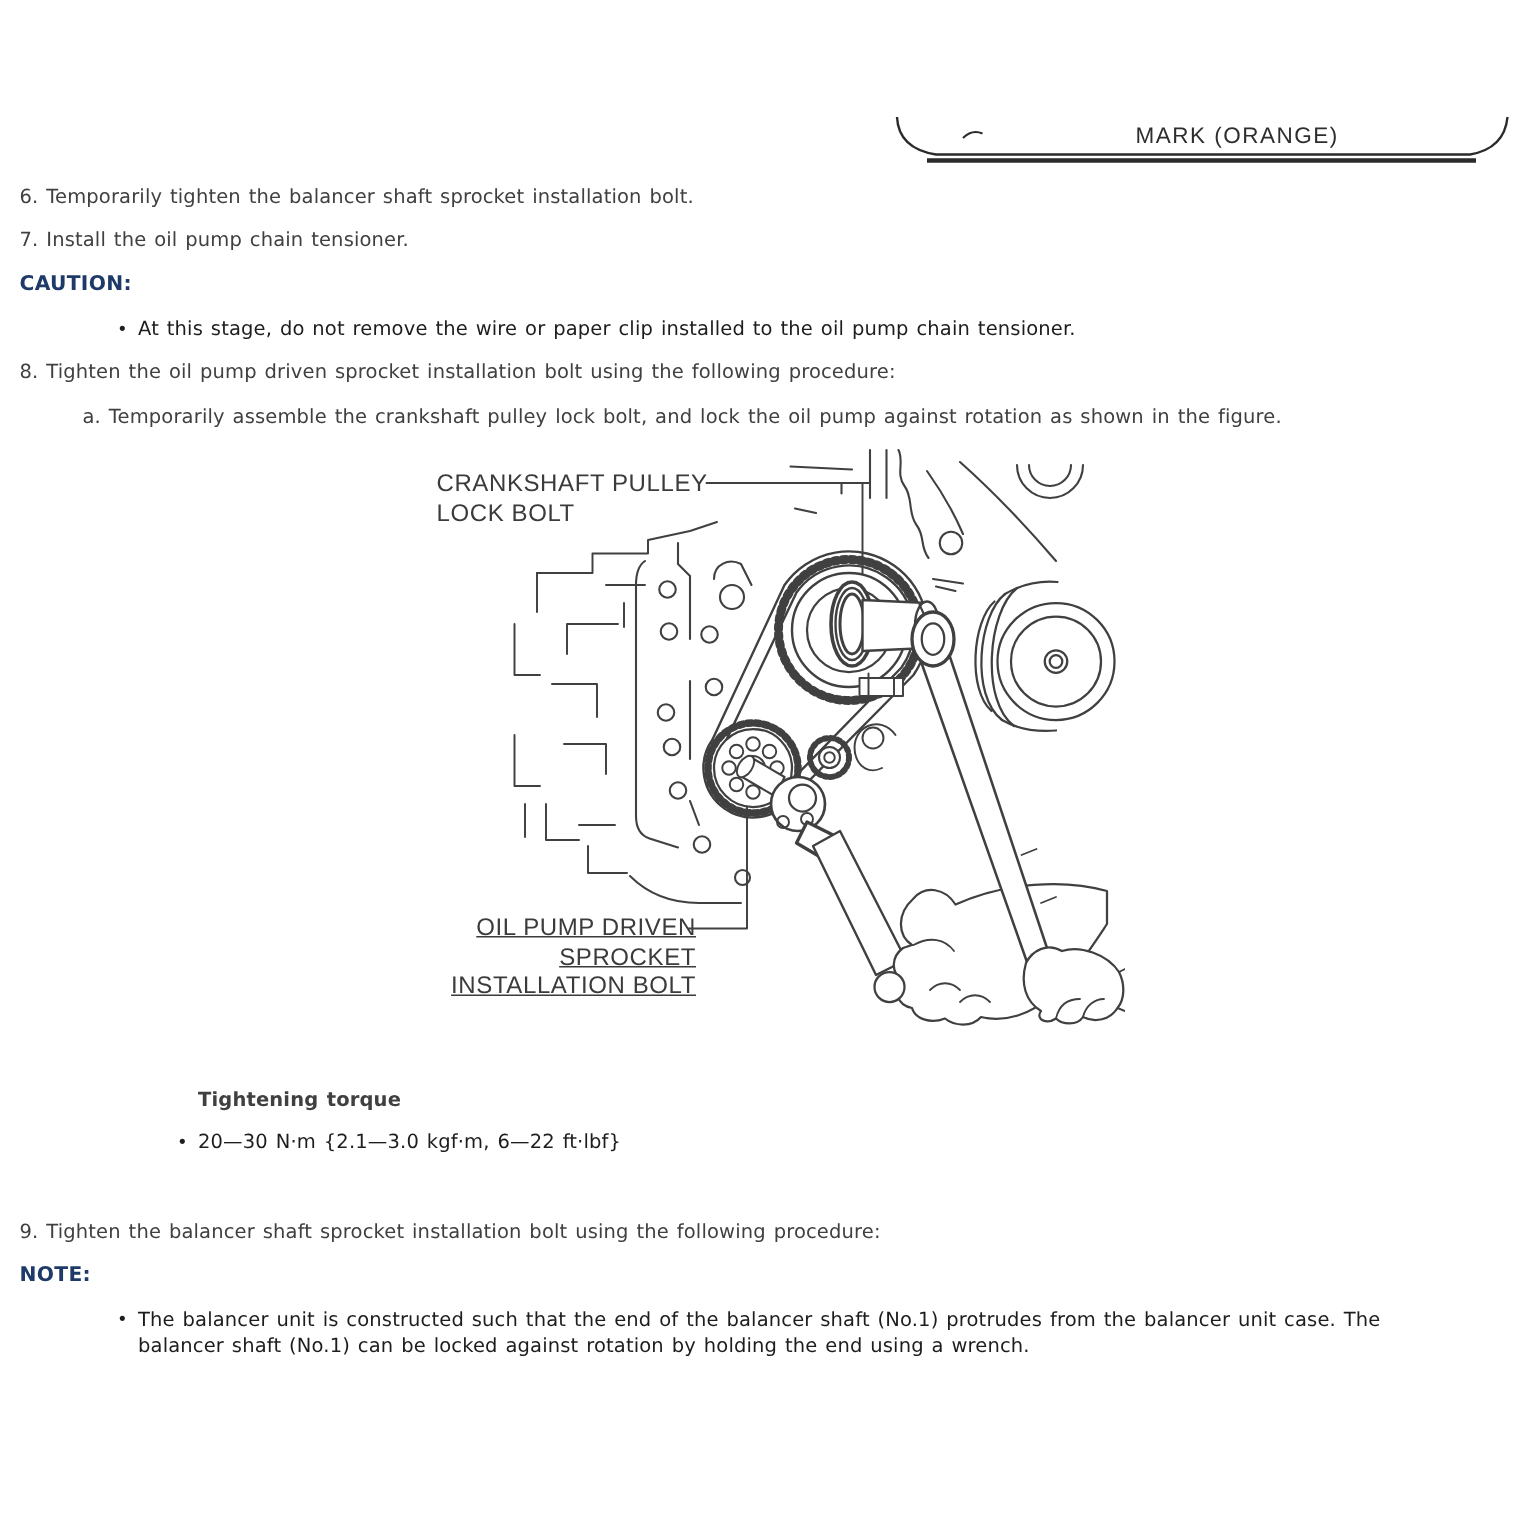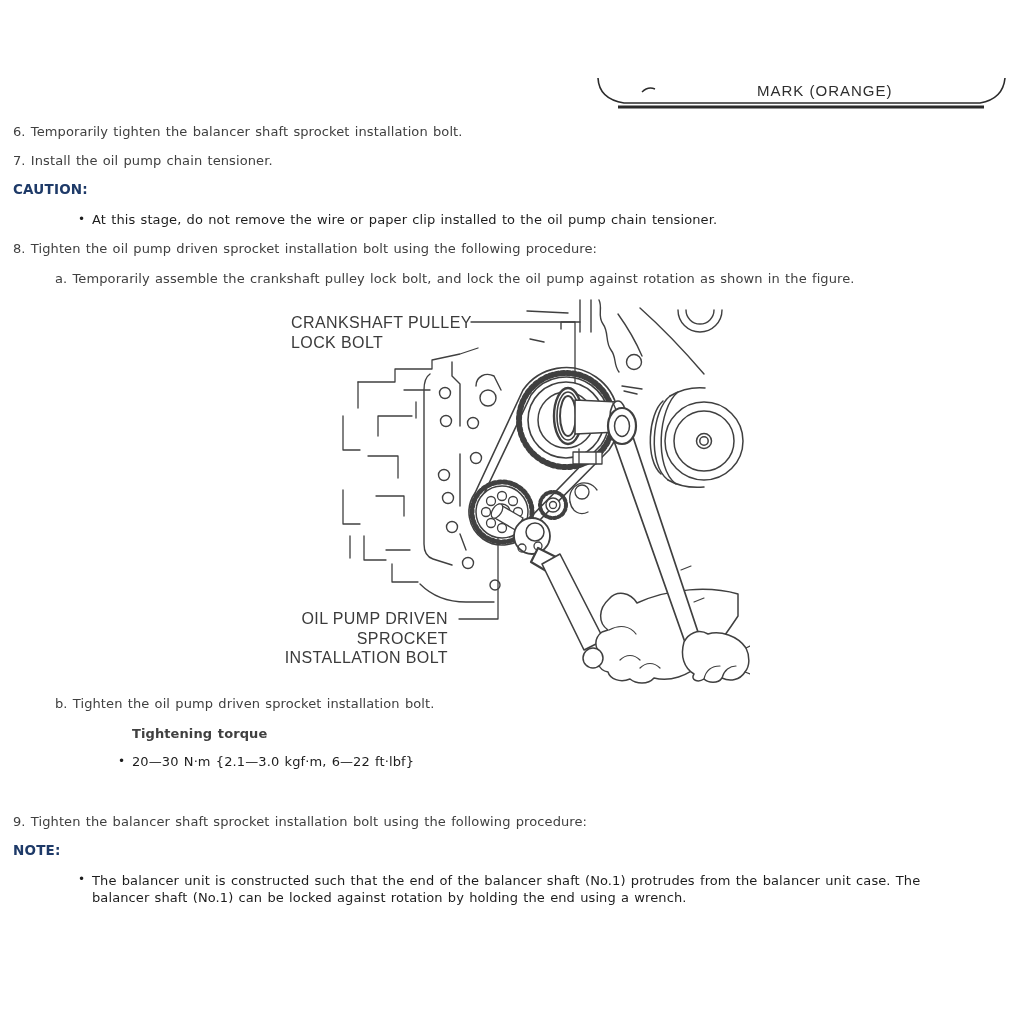--- a/index.html
+++ b/index.html
@@ -39,21 +39,21 @@
   <div class="bodyline" style="left:13px;top:152px;">7. Install the oil pump chain tensioner.</div>
   <div class="heading" style="left:13px;top:181px;">CAUTION:</div>
   <div class="bullet-row" style="left:78px;top:212px;">
     <span class="bullet-glyph">•</span><span>At this stage, do not remove the wire or paper clip installed to the oil pump chain tensioner.</span>
   </div>
   <div class="bodyline" style="left:13px;top:240px;">8. Tighten the oil pump driven sprocket installation bolt using the following procedure:</div>
   <div class="bodyline" style="left:55px;top:270px;">a. Temporarily assemble the crankshaft pulley lock bolt, and lock the oil pump against rotation as shown in the figure.</div>
 
   <div class="figlabel" style="left:291px;top:313px;">CRANKSHAFT PULLEY
 LOCK BOLT</div>
-  <div class="figlabel" style="left:281px;top:609px;width:167px;text-align:right;line-height:19.5px;">OIL PUMP DRIVEN
+  <div class="figlabel" style="left:297px;top:609px;width:167px;text-align:right;line-height:19.5px;text-decoration:underline;">OIL PUMP DRIVEN
 SPROCKET
 INSTALLATION BOLT</div>
 
   <svg style="left:280px;top:298px;" width="470" height="387" viewBox="0 0 470 387">
     <g fill="none" stroke="#404040" stroke-width="1.5" stroke-linecap="round" stroke-linejoin="round">
 
       <g stroke-width="1.3">
         <path d="M191,24 H295 V98"></path>
       </g>
       <g stroke-width="1.3">
@@ -194,21 +194,20 @@
         <path d="M404,344 C400,358 404,370 414,376 C410,382 418,385 424,381
                  C428,385 438,386 442,380 C450,384 460,382 465,374
                  C470,368 470,358 466,350 C458,338 440,332 428,336
                  C418,330 408,336 404,344 Z" fill="#fff"></path>
         <path d="M424,381 C426,372 432,368 440,368 M442,380 C444,372 450,368 456,368" stroke-width="1.2"></path>
         <path d="M466,350 L470,348 M465,374 L470,376" stroke-width="1.3"></path>
       </g>
     </g>
   </svg>
 
-  <div class="bodyline" style="left:55px;top:695px;">b. Tighten the oil pump driven sprocket installation bolt.</div>
   <div class="bodyline bold" style="left:132px;top:725px;">Tightening torque</div>
   <div class="bullet-row" style="left:118px;top:754px;">
     <span class="bullet-glyph">•</span><span>20—30 N·m {2.1—3.0 kgf·m, 6—22 ft·lbf}</span>
   </div>
   <div class="bodyline" style="left:13px;top:813px;">9. Tighten the balancer shaft sprocket installation bolt using the following procedure:</div>
   <div class="heading" style="left:13px;top:842px;">NOTE:</div>
   <div class="bullet-row notewrap" style="left:78px;top:872px;">
     <span class="bullet-glyph" style="position:absolute;left:0;top:0;">•</span>
     <div style="margin-left:14px;">
       <div>The balancer unit is constructed such that the end of the balancer shaft (No.1) protrudes from the balancer unit case. The</div>

